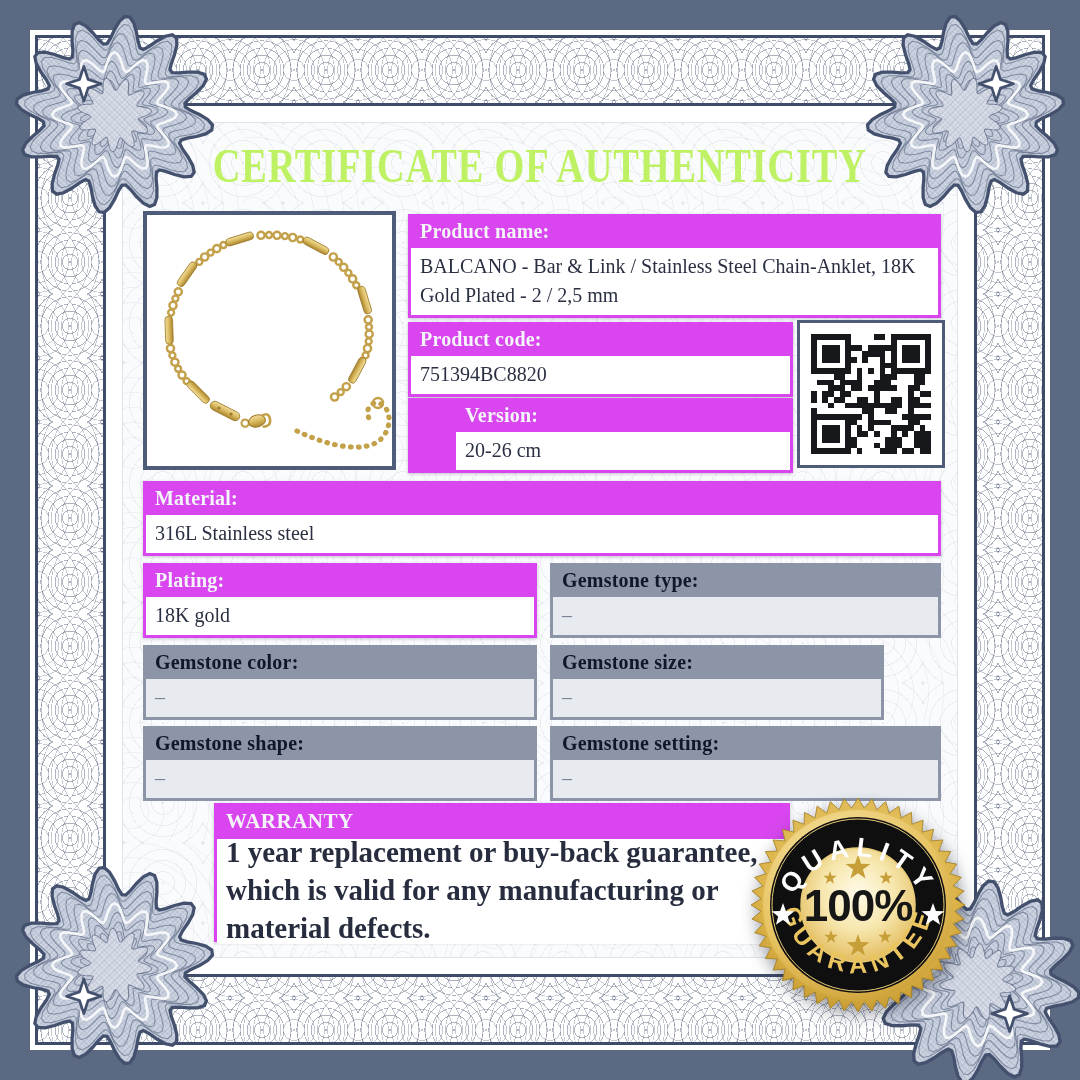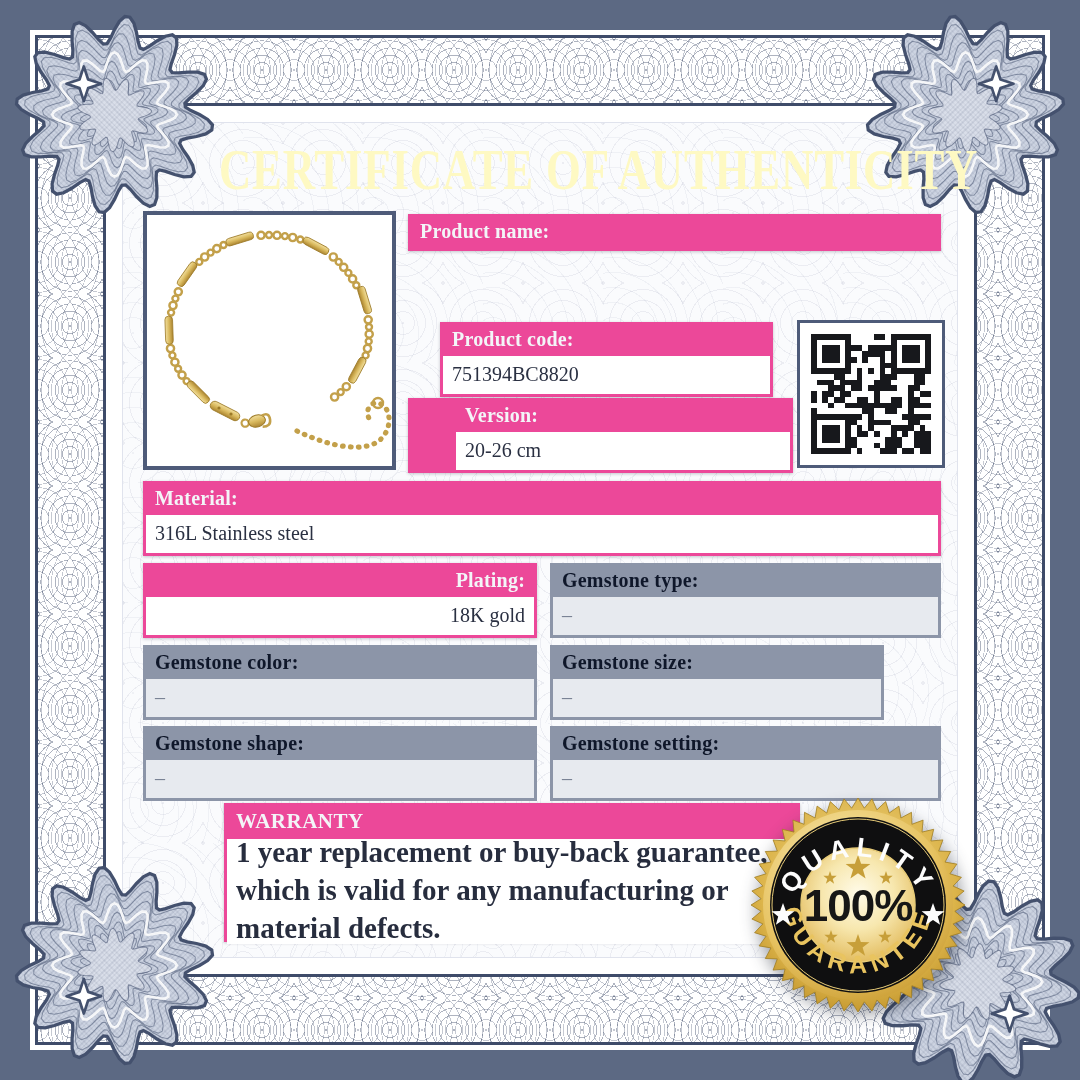--- a/index.html
+++ b/index.html
@@ -22,51 +22,51 @@
     background-size:80px 80px,120px 120px;}
 
   .rosette{position:absolute;z-index:3;}
   .rosette.tl{left:2px;top:2px;}
   .rosette.tr{right:2px;top:2px;transform:scaleX(-1);}
   .rosette.bl{left:2px;bottom:2px;transform:scaleY(-1);}
   .rosette.br{right:-14px;bottom:-18px;transform:scale(-1,-1);}
 
   
   .title{position:absolute;left:124px;top:138px;width:832px;margin:0;text-align:center;z-index:5;
-         font-size:56px;font-weight:700;color:#fef9c3;}
+         font-size:48px;font-weight:700;color:#bef264;}
   .condense{display:inline-block;transform:scaleX(.8);transform-origin:50% 50%;
             white-space:nowrap;letter-spacing:1px;}
 
   
   .photo-box{position:absolute;left:143px;top:211px;width:253px;height:259px;box-sizing:border-box;
              border:4px solid #4e5b79;background:#fff;z-index:5;}
   .qr-box{position:absolute;left:797px;top:320px;width:148px;height:148px;box-sizing:border-box;
           border:3px solid #4e5b79;background:#fff;padding:11px;z-index:5;}
   .qr-box svg{width:120px;height:120px;display:block;}
 
   
-  .field{position:absolute;background:#ec4899;padding:3px;box-sizing:border-box;z-index:5;
+  .field{position:absolute;background:#d946ef;padding:3px;box-sizing:border-box;z-index:5;
          box-shadow:0 1px 3px rgba(30,38,60,.25);}
   .flabel{color:#f3f5f8;font-weight:700;font-size:20px;padding:3px 9px 5px;letter-spacing:.2px;}
   .fvalue{background:#fff;color:#2a3042;font-size:20px;padding:4px 9px 5px;min-height:25px;line-height:1.45;}
   .disabled{background:#8c95a8;box-shadow:none;}
   .disabled .flabel{color:#0f172a;}
   .disabled .fvalue{background:#e7eaef;color:#737d90;}
 
   .f-pname  {left:408px;top:214px;width:533px;}
-  .f-pcode  {left:408px;top:322px;width:333px;margin-left:32px;}
+  .f-pcode  {left:408px;top:322px;width:385px;}
   .f-ver    {left:408px;top:398px;width:385px;padding-left:48px;}
   .f-mat    {left:143px;top:481px;width:798px;}
-  .f-plat   {left:143px;top:563px;width:394px;text-align:right;}
+  .f-plat   {left:143px;top:563px;width:394px;}
   .f-gtype  {left:550px;top:563px;width:391px;}
   .f-gcolor {left:143px;top:645px;width:394px;}
   .f-gsize  {left:550px;top:645px;width:334px;}
   .f-gshape {left:143px;top:726px;width:394px;}
   .f-gset   {left:550px;top:726px;width:391px;}
-  .f-warranty{left:224px;top:803px;width:576px;height:139px;}
+  .f-warranty{left:214px;top:803px;width:576px;height:139px;}
   .f-warranty .flabel{font-size:21px;letter-spacing:.5px;}
   .f-warranty .fvalue{height:96px;display:flex;align-items:center;font-weight:700;
                       font-size:29px;line-height:1.3;color:#272d3e;}
 
   
   .badge{position:absolute;left:750px;top:797px;width:216px;height:216px;z-index:7;
          filter:drop-shadow(2px 6px 8px rgba(25,30,45,.45));}
   .badge text{font-family:"Liberation Sans",sans-serif;}
 </style>
 </head>
@@ -225,20 +225,21 @@
         <ellipse cx="0" cy="0" rx="8.5" ry="6" fill="url(#goldBar)" stroke="#9c7a28" stroke-width="1"></ellipse>
         <path d="M6,-4 q8,-2 7,6 q-1,7 -9,5" fill="none" stroke="#c3a04a" stroke-width="2.6"></path>
       </g>
       <path d="M150,216 C185,233 220,238 234,224 C247,211 243,190 231,188 C222,187 217,197 224,207" fill="none" stroke="#c3a04a" stroke-width="5.2" stroke-dasharray="0.6 7.4" stroke-linecap="round"></path>
       <circle cx="231" cy="188" r="5" fill="none" stroke="#c3a04a" stroke-width="2.4"></circle>
     </svg>
 </div>
 
 <div class="field f-pname">
   <div class="flabel">Product name:</div>
+  <div class="fvalue">BALCANO - Bar &amp; Link / Stainless Steel Chain-Anklet, 18K Gold Plated - 2 / 2,5 mm</div>
 </div>
 <div class="field f-pcode">
   <div class="flabel">Product code:</div>
   <div class="fvalue">751394BC8820</div>
 </div>
 <div class="field f-ver">
   <div class="flabel">Version:</div>
   <div class="fvalue">20-26 cm</div>
 </div>
 

